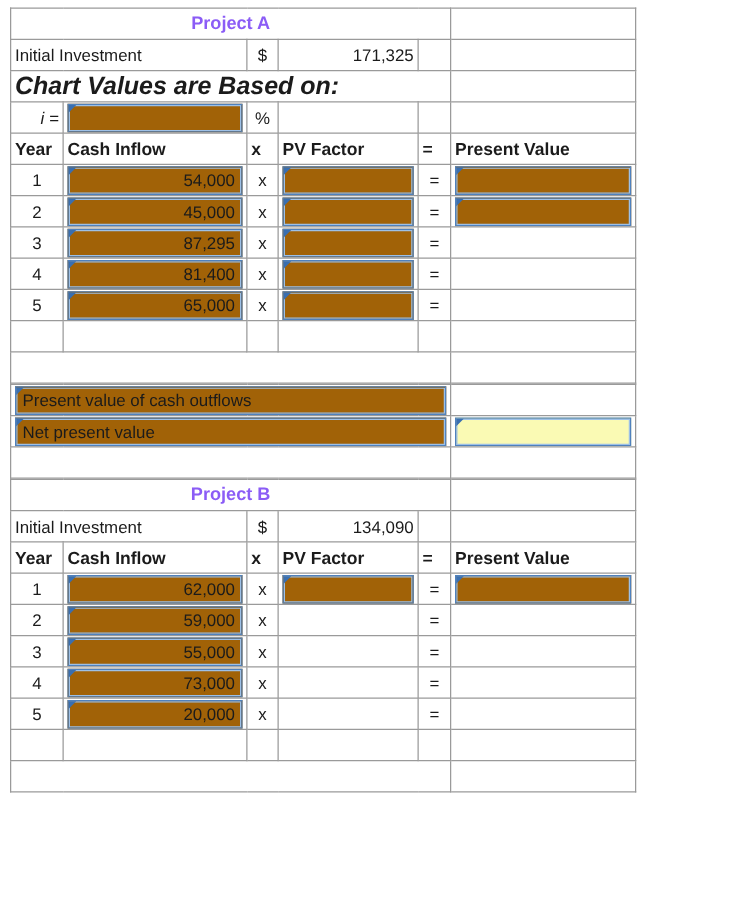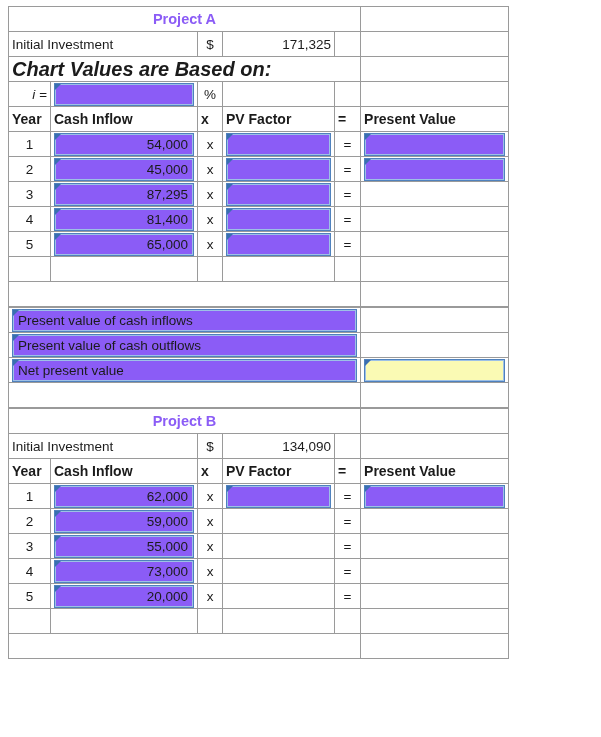--- a/index.html
+++ b/index.html
@@ -80,21 +80,21 @@
   td.ieq { text-align: right; padding-right: 4px; font-style: italic; }
 
   td.nopad { padding: 0; }
 
   
   .box {
     position: relative;
     display: block;
     width: 100%;
     height: 23px;
-    background: #8b5cf6;
+    background: #a16207;
     border: 1px solid #4F81BD;
     box-shadow: 0 0 0 1px #9DC0E6 inset;
     margin: 0;
   }
   .box::before {
     content: "";
     position: absolute;
     left: 0px; top: 0px;
     width: 0; height: 0;
     border-top: 6px solid #3A6FB0;
@@ -296,28 +296,20 @@
         <col class="c-cash">
         <col class="c-x">
       <col class="c-pv">
         <col class="c-eq">
         <col class="c-pval">
     </colgroup>
     <tbody>
       <tr>
         <td class="boxcell nopad" colspan="5">
           <span class="box labelbox">
-            <span class="bxtext">Present value of cash inflows</span>
-          </span>
-        </td>
-        <td class="num"></td>
-      </tr>
-      <tr>
-        <td class="boxcell nopad" colspan="5">
-          <span class="box labelbox">
             <span class="bxtext">Present value of cash outflows</span>
           </span>
         </td>
         <td class="num"></td>
       </tr>
       <tr>
         <td class="boxcell nopad" colspan="5">
           <span class="box labelbox">
             <span class="bxtext">Net present value</span>
           </span>

